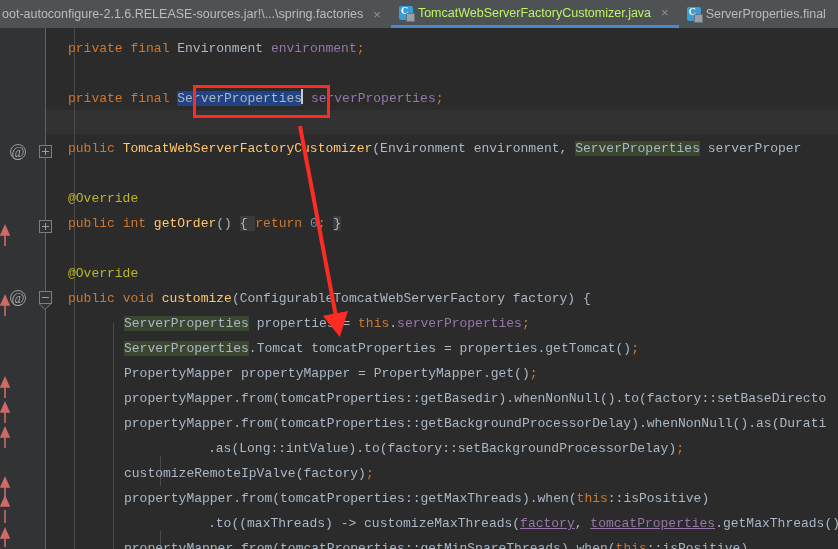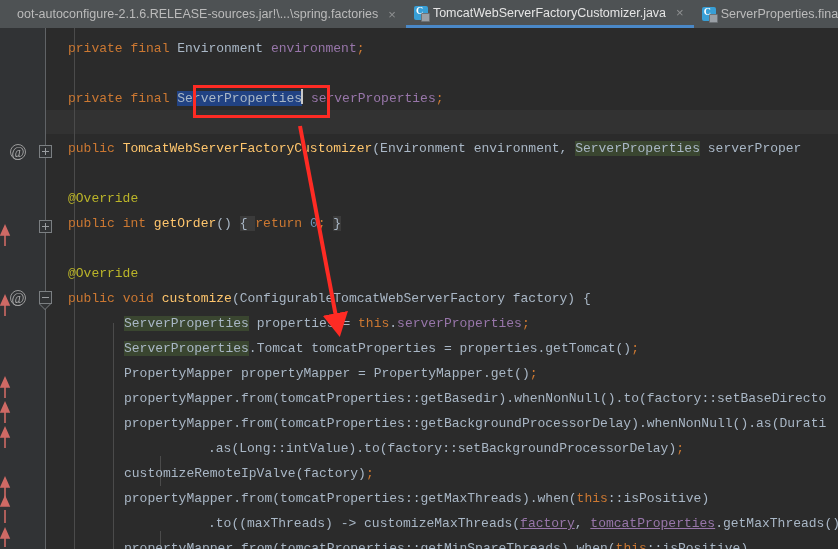--- a/index.html
+++ b/index.html
@@ -25,21 +25,21 @@
     color:#bbbbbb;
     font-size:12.5px;
     font-family:"Liberation Sans", sans-serif;
     white-space:nowrap;
     position:relative;
     flex:0 0 auto;
   }
   .tab.inactive { background:#4e5254; }
   .tab.active   { background:#4e5254; border-bottom:3px solid #4a88c7; }
   .tab .tab-label { padding-right:6px; }
-  .tab.active .tab-label { color:#e5e5e5; }
+  .tab.active .tab-label { color:#bef264; }
   .tab-close {
     color:#8f9192; font-size:13px; line-height:1;
     padding:0 4px; cursor:pointer;
   }
   .jicon {
     width:14px; height:14px; margin-right:5px; flex:0 0 auto;
     position:relative; border-radius:2px;
     background:#389fd6;
     display:inline-block;
   }
@@ -148,21 +148,21 @@
     pointer-events:none;
   }
 </style>
 </head>
 <body>
 
 <div id="app">
 
   <div class="tabbar">
 
-    <div class="tab inactive" style="padding-left:17px;">
+    <div class="tab inactive" style="padding-left:2px;">
       <span class="tab-label">oot-autoconfigure-2.1.6.RELEASE-sources.jar!\...\spring.factories</span>
       <span class="tab-close">×</span>
     </div>
 
     <div class="tab active">
       <span class="jicon"></span>
       <span class="tab-label">TomcatWebServerFactoryCustomizer.java</span>
       <span class="tab-close">×</span>
     </div>
 

